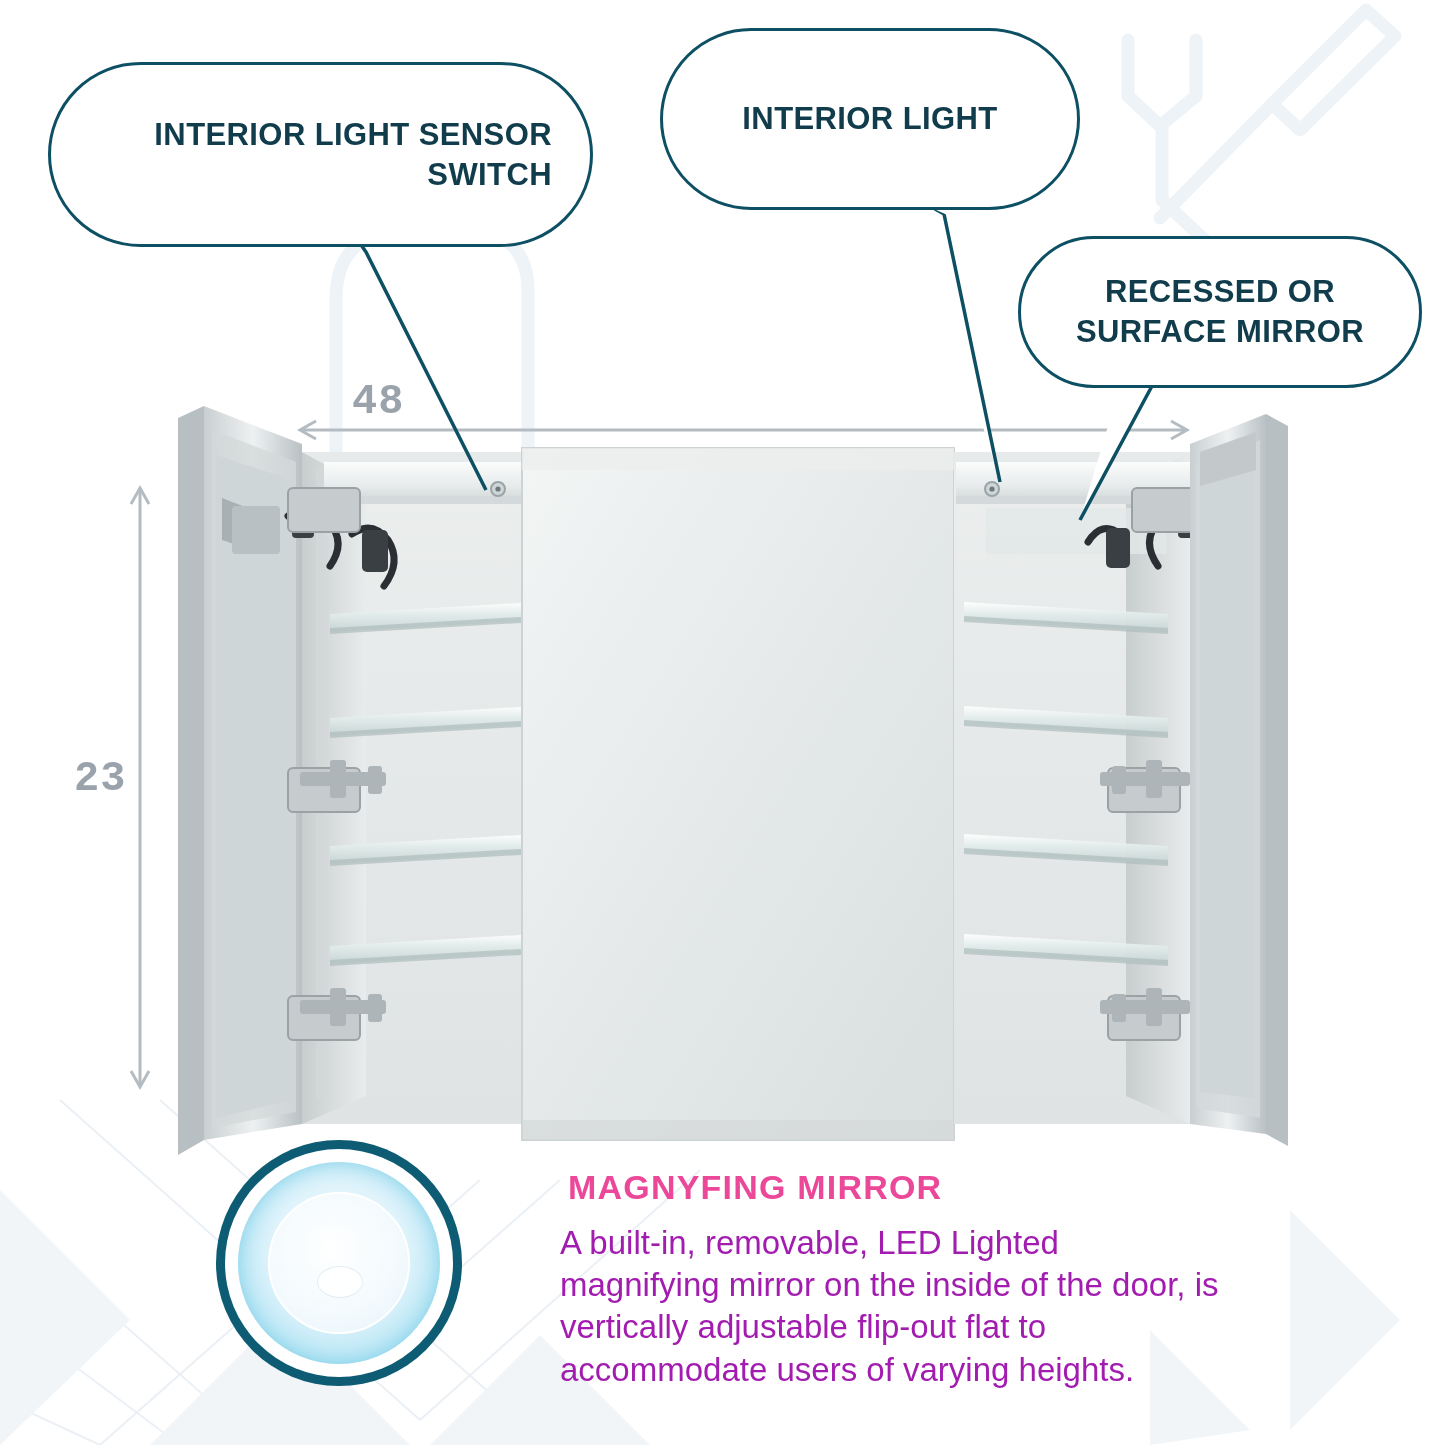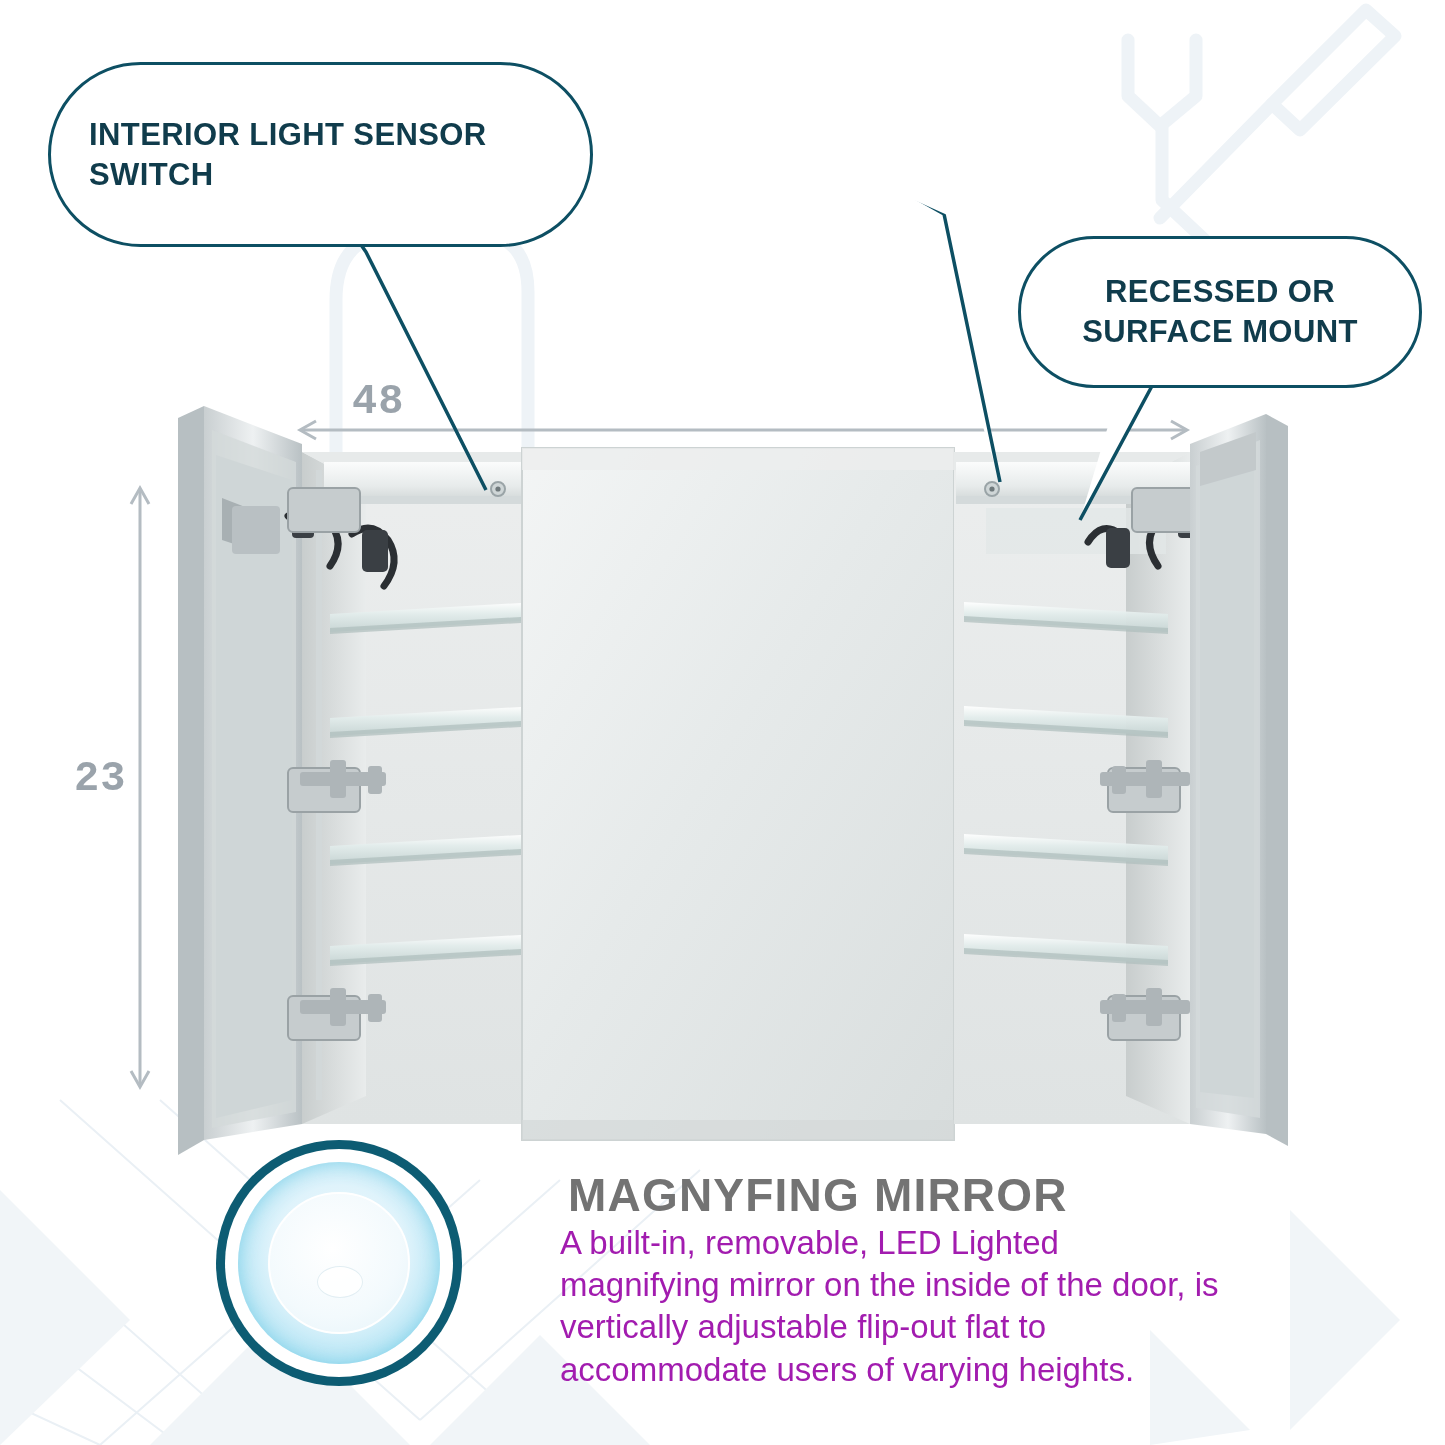--- a/index.html
+++ b/index.html
@@ -30,20 +30,21 @@
     position: absolute;
     border: 3px solid #0d4f63;
     border-radius: 999px;
     background: #ffffff;
     color: #103c4c;
     font-weight: bold;
     letter-spacing: 0.4px;
     display: flex;
     align-items: center;
     box-sizing: border-box;
+    text-align: right;
   }
   .callout span {
     display: block;
     line-height: 1.28;
   }
   #callout-sensor {
     left: 48px; top: 62px;
     width: 545px; height: 185px;
     padding: 0 38px;
     font-size: 31px;
@@ -74,24 +75,24 @@
     letter-spacing: 1px;
     font-family: Liberation Mono, monospace;
   }
   #dim-width-label { left: 352px; top: 378px; }
   #dim-height-label { left: 74px; top: 755px; }
 
   
   #magnify-title {
     position: absolute;
     left: 568px; top: 1168px;
-    font-size: 46px;
+    font-size: 34px;
     font-weight: bold;
     letter-spacing: 1.2px;
-    color: #737373;
+    color: #ec4899;
   }
   #magnify-body {
     position: absolute;
     left: 560px; top: 1222px;
     width: 660px;
     font-size: 33px;
     line-height: 1.28;
     color: #a21caf;
   }
 
@@ -374,23 +375,26 @@
     <path d="M908 194 L948 212" stroke="#ffffff" stroke-width="6"></path>
 
     <path d="M1120 386 L1152 386 L1080 520" stroke="#0d4f63" stroke-width="3.5" fill="#ffffff" stroke-linejoin="round"></path>
     <path d="M1118 384 L1156 384" stroke="#ffffff" stroke-width="6"></path>
   </svg>
 
   <div class="callout" id="callout-sensor">
     <span>INTERIOR LIGHT SENSOR SWITCH</span>
   </div>
 
+  <div class="callout" id="callout-light">
+    <span>INTERIOR LIGHT</span>
+  </div>
 
   <div class="callout" id="callout-mount">
-    <span>RECESSED OR SURFACE MOUNT</span>
+    <span>RECESSED OR SURFACE MIRROR</span>
   </div>
 
   <div class="dim-label" id="dim-width-label">48</div>
   <div class="dim-label" id="dim-height-label">23</div>
 
   <div id="magnify-mirror">
     <div class="ring-inner"></div>
     <div class="glow"></div>
     <div class="lens">
       <div class="lens-dot"></div>

